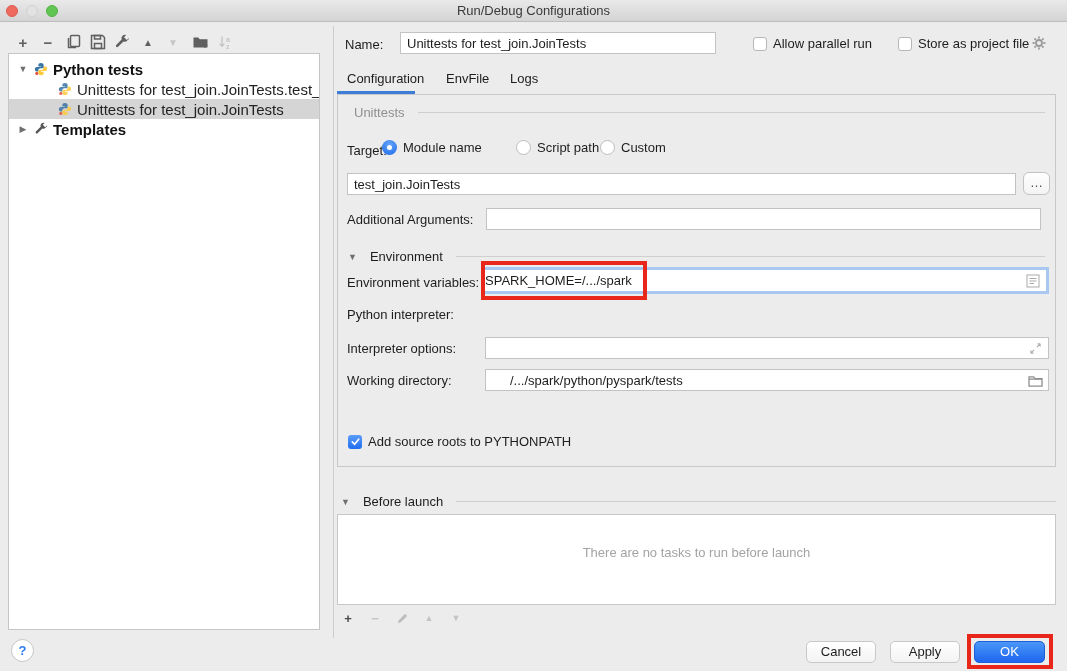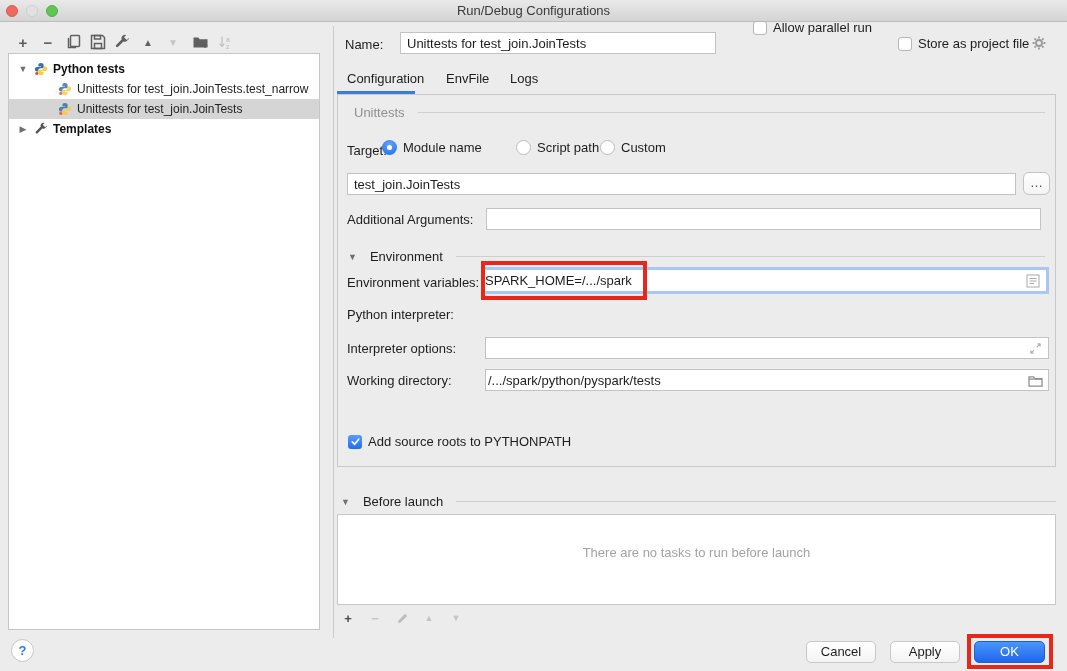--- a/index.html
+++ b/index.html
@@ -24,21 +24,21 @@
   .tb-icon{position:absolute;top:33px;width:18px;height:18px;display:flex;align-items:center;justify-content:center;color:#5f5f5f;font-size:15px;font-weight:bold}
   .tb-icon.small{font-size:10px}
   .tb-icon.disabled{color:#c6c6c6}
 
   
   .tree-panel{position:absolute;left:8px;top:53px;width:312px;height:577px;background:#fff;border:1px solid #c6c6c6;overflow:hidden;padding-top:5px}
   .tree-row{height:20px;display:flex;align-items:center;white-space:nowrap;overflow:hidden;padding-left:8px;gap:5px;cursor:default}
   .tree-row.selected{background:var(--selection-gray)}
   .tree-row .twisty{width:12px;font-size:9px;color:#6f6f6f;flex:0 0 12px;text-align:center}
   .tree-row .indent{flex:0 0 36px}
-  .tree-row .t-label{font-size:12px;color:#232323}
+  .tree-row .t-label{font-size:15px;color:#232323}
   .tree-row .t-label.bold{font-weight:bold;color:#111}
   .tico{flex:0 0 14px;height:14px;display:inline-flex}
   .faded{opacity:.85}
 
   .v-divider{position:absolute;left:333px;top:26px;width:1px;height:612px;background:#cccccc}
 
   
   .lbl{position:absolute;font-size:13px;color:#1d1d1d}
   input.tf{border:1px solid #c3c3c3;background:#fff;height:22px;font-size:13px;font-family:"Liberation Sans",sans-serif;padding:0 6px;width:100%;color:#1d1d1d;outline:none}
   .field{position:absolute}
@@ -69,21 +69,21 @@
   .focus-ring input{border:none;flex:1;height:100%;font-size:13px;font-family:"Liberation Sans",sans-serif;padding:0 0;outline:none;color:#1d1d1d;background:transparent}
   .in-icon{flex:0 0 18px;display:flex;align-items:center;justify-content:center;margin-right:4px}
 
   .select{position:absolute;height:23px;background:#fff;border:1px solid #c3c3c3;display:flex;align-items:center;overflow:hidden}
   .select .cap{margin-left:auto;width:19px;height:100%;background:linear-gradient(#4a94fa,#1f6ef0);border-radius:0 4px 4px 0;display:flex;align-items:center;justify-content:center;flex:0 0 19px}
   .conda-ring{width:12px;height:12px;border-radius:50%;border:2.5px solid #4caf50;margin:0 7px 0 7px;flex:0 0 12px}
   .sel-main{font-size:13px;color:#1d1d1d;white-space:nowrap}
   .sel-path{font-size:11px;color:#9b9b9b;margin-left:6px;white-space:nowrap;overflow:hidden}
 
   .field-with-icon{position:absolute;display:flex;align-items:center;background:#fff;border:1px solid #c3c3c3;height:22px}
-  .field-with-icon input{border:none;flex:1;height:100%;font-size:13px;font-family:"Liberation Sans",sans-serif;padding:0 2px;outline:none;color:#1d1d1d;background:transparent}
+  .field-with-icon input{border:none;flex:1;height:100%;font-size:13px;font-family:"Liberation Sans",sans-serif;padding:0 24px;outline:none;color:#1d1d1d;background:transparent}
 
   
   .bl-panel{position:absolute;left:337px;top:514px;width:719px;height:91px;background:#fff;border:1px solid #c8c8c8;display:flex;align-items:center;justify-content:center}
   .bl-empty{color:#a3a3a3;font-size:13px;margin-top:-14px}
   .bl-toolbar{position:absolute;left:341px;top:611px;display:flex;gap:13px;align-items:center}
   .bl-ico{width:14px;height:14px;display:flex;align-items:center;justify-content:center;font-size:13px;font-weight:bold;color:#c4c4c4}
   .bl-ico.dark{color:#4a4a4a}
   .bl-ico.tri{font-size:9px}
 
   
@@ -192,21 +192,21 @@
       <span class="t-label bold">Templates</span>
     </div>
   </div>
 
   <div class="v-divider"></div>
 
   <div class="lbl" style="left:345px;top:37px">Name:</div>
   <div class="field" style="left:400px;top:32px;width:316px">
     <input class="tf" type="text" value="Unittests for test_join.JoinTests" style="">
   </div>
-  <div class="check-row" style="left:753px;top:20px">
+  <div class="check-row" style="left:753px;top:36px">
     <span class="mac-check"></span>
     <span>Allow parallel run</span>
   </div>
   <div class="check-row" style="left:898px;top:36px">
     <span class="mac-check"></span>
     <span>Store as project file</span>
   </div>
   <div style="position:absolute;left:1031px;top:35px">
     <svg width="16" height="16" viewBox="0 0 16 16">
         <g stroke="#9a9a9a" stroke-width="1.8" fill="none">

